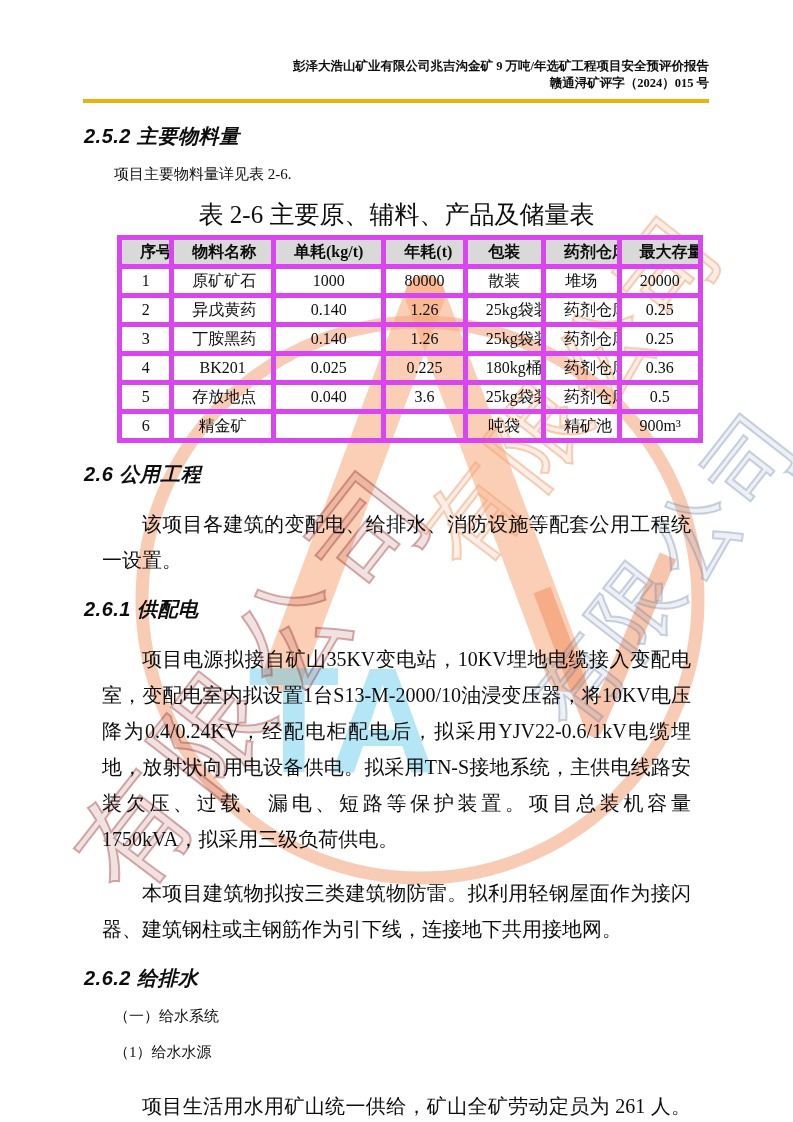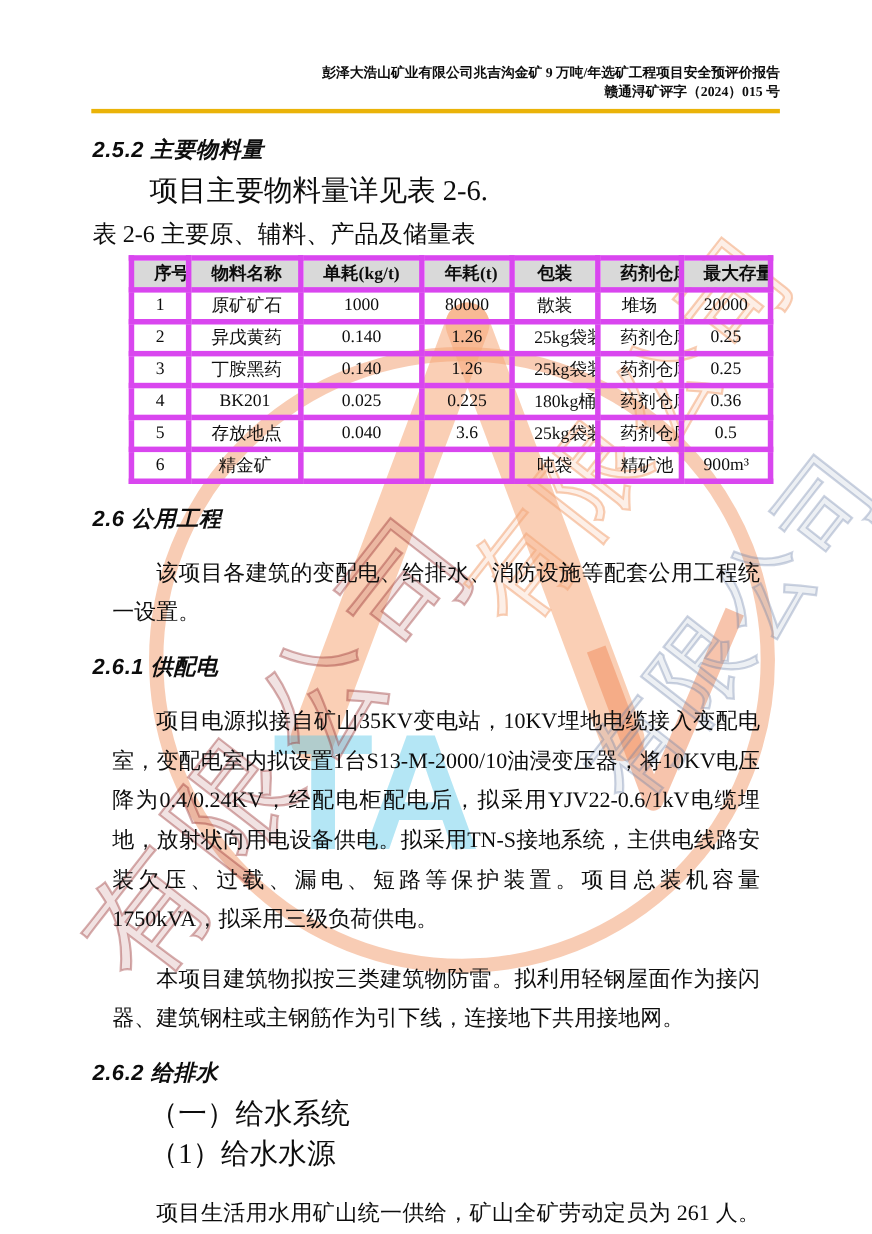--- a/index.html
+++ b/index.html
@@ -26,23 +26,23 @@
   }
   .content { margin: 0 84px 0 84px; }
 
   .sec-h { font-size: 20px; font-weight: bold; margin: 18px 0 6px 0; font-family: "Liberation Sans","DejaVu Sans",sans-serif; letter-spacing: 0.5px; font-style: italic; }
   .sec-h.first { margin-top: 20px; }
   .para {
     font-size: 20px; line-height: 36px;
     text-align: justify; text-justify: inter-ideograph;
     text-indent: 2em; margin: 18px;
   }
-  .plain-line { font-size: 26px; line-height: 36px; text-indent: 2em; margin: 0; }
+  .plain-line { font-size: 15px; line-height: 36px; text-indent: 2em; margin: 0; }
 
-  .tbl-caption { text-align: left; font-size: 22px; margin: 6px 0 4px 0; }
+  .tbl-caption { text-align: center; font-size: 25px; margin: 6px 0 4px 0; }
   table.materials {
     border-collapse: collapse;
     margin-left: 33px;
     width: 586px;
     table-layout: fixed;
     border: 2px solid #000;
     font-size: 16px;
   }
   table.materials th, table.materials td {
     border: 5px solid #d946ef;

